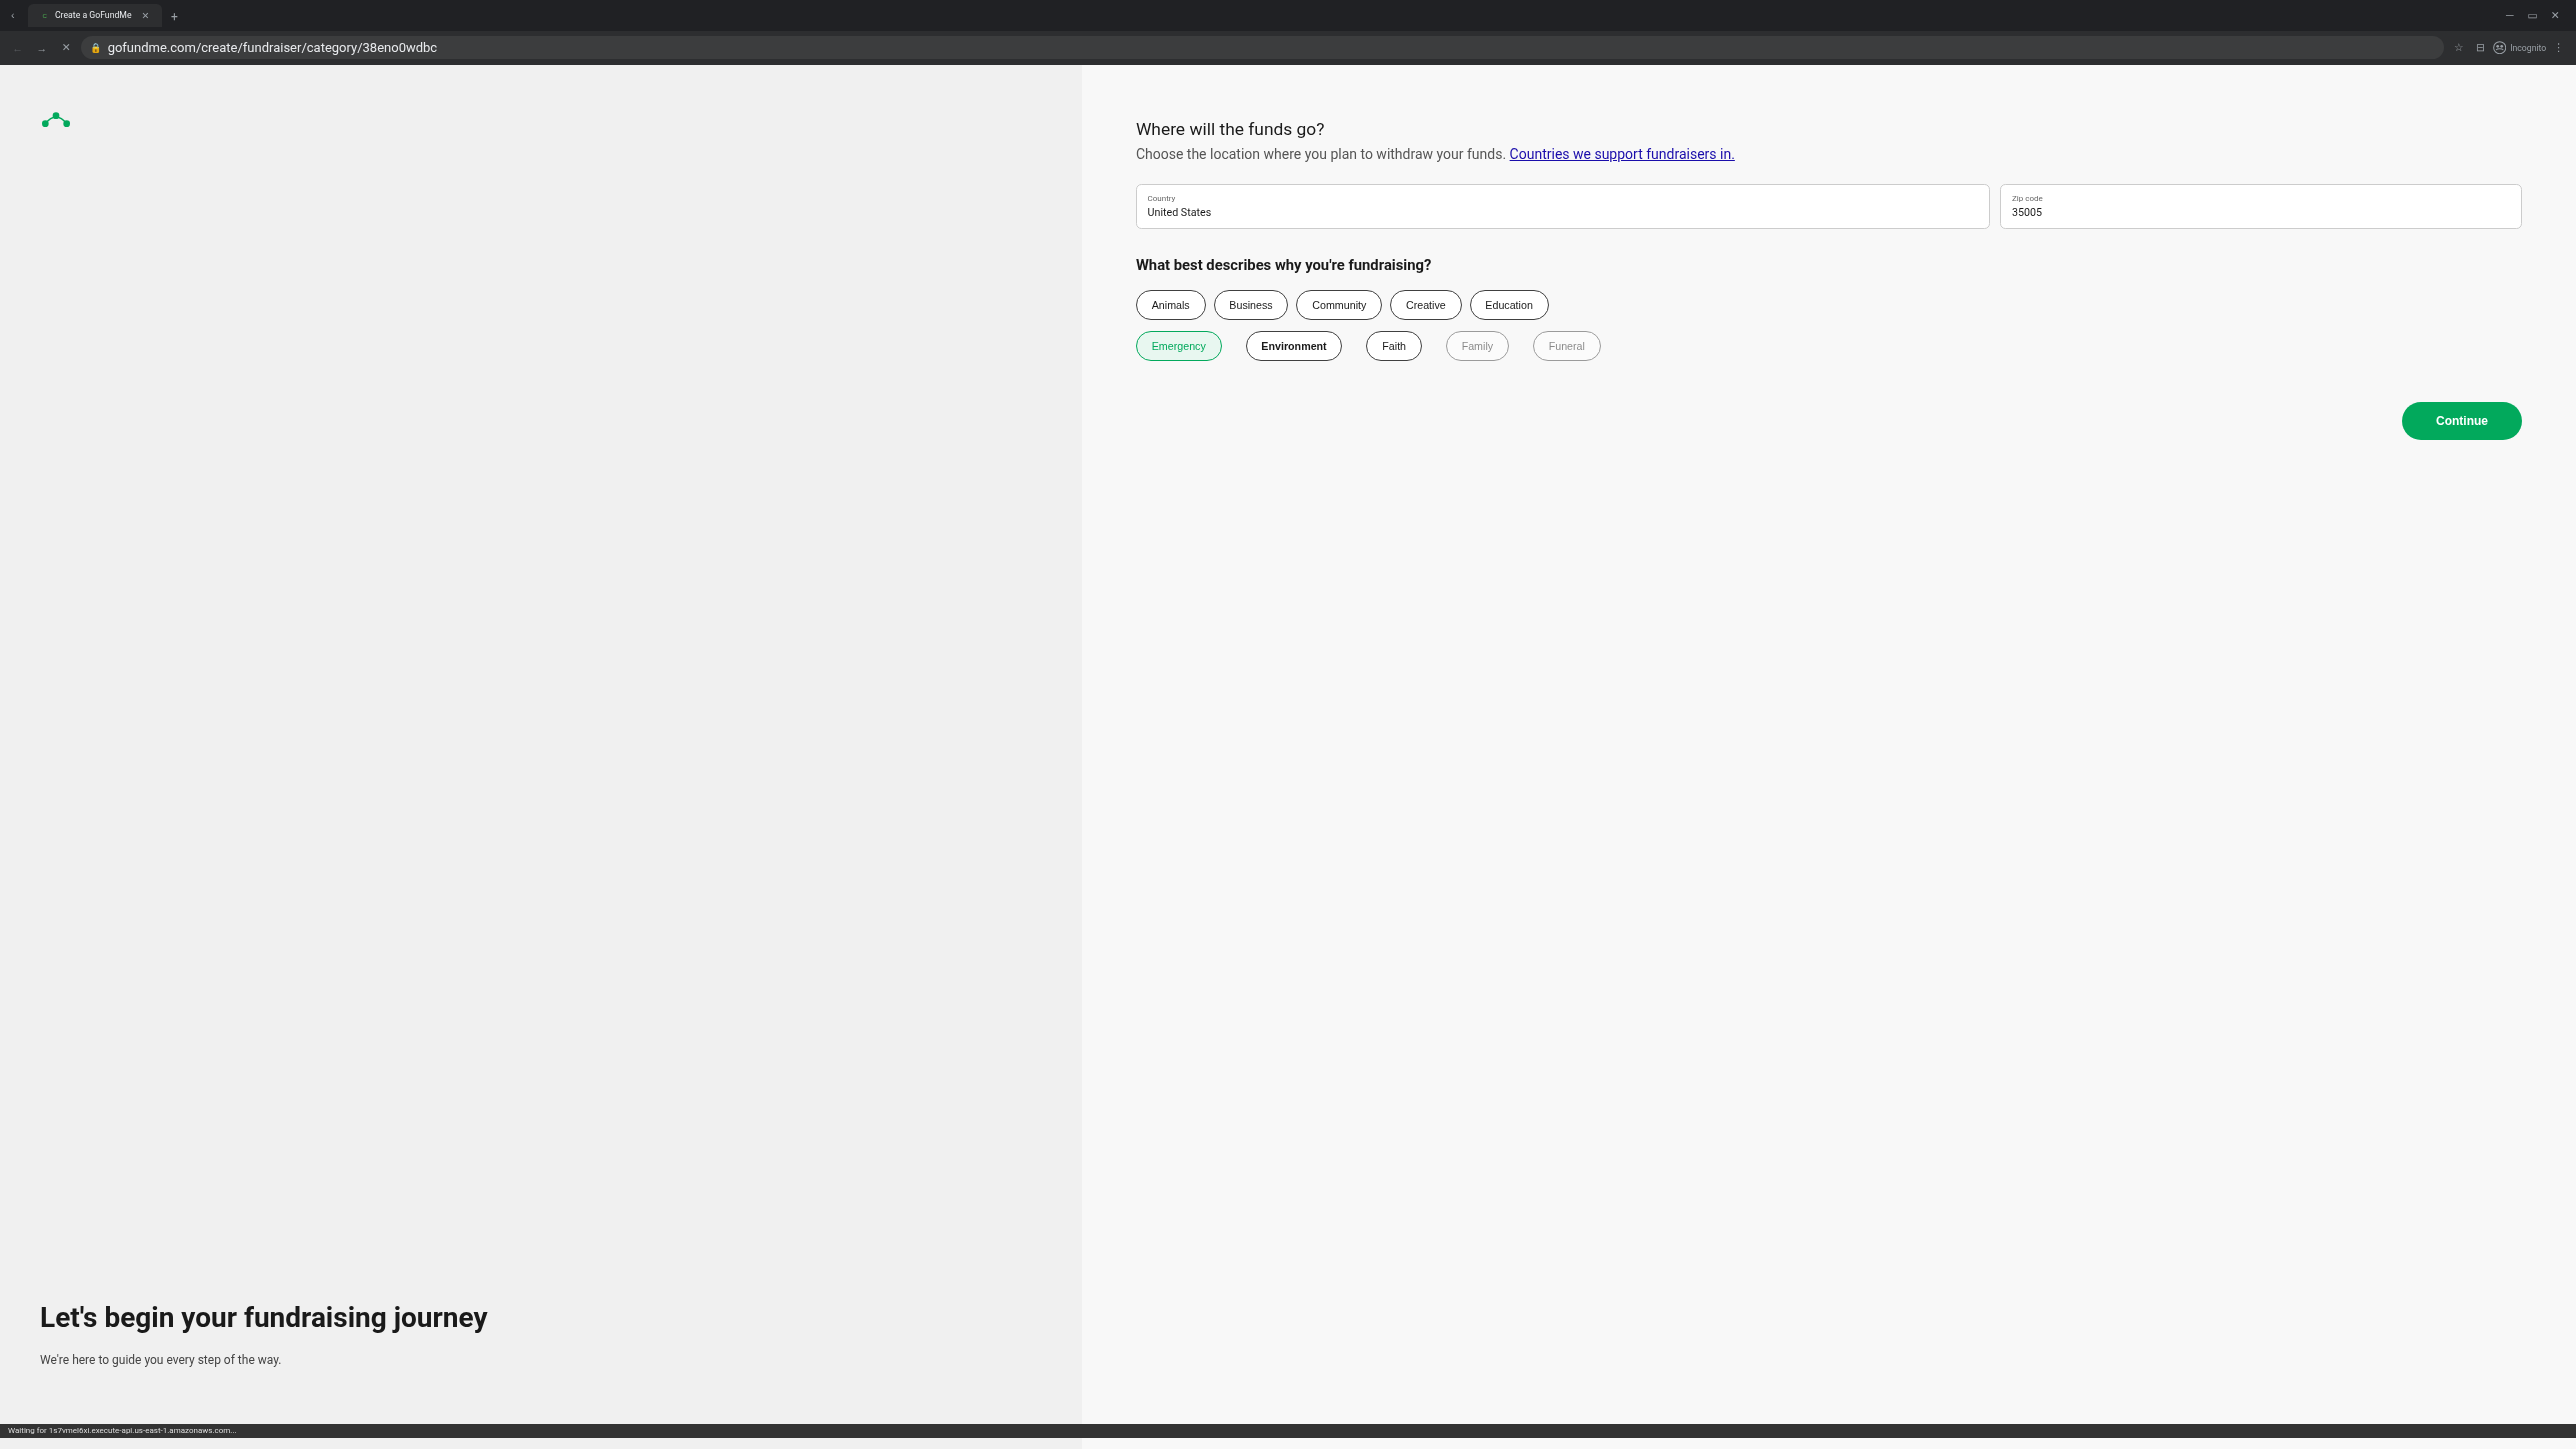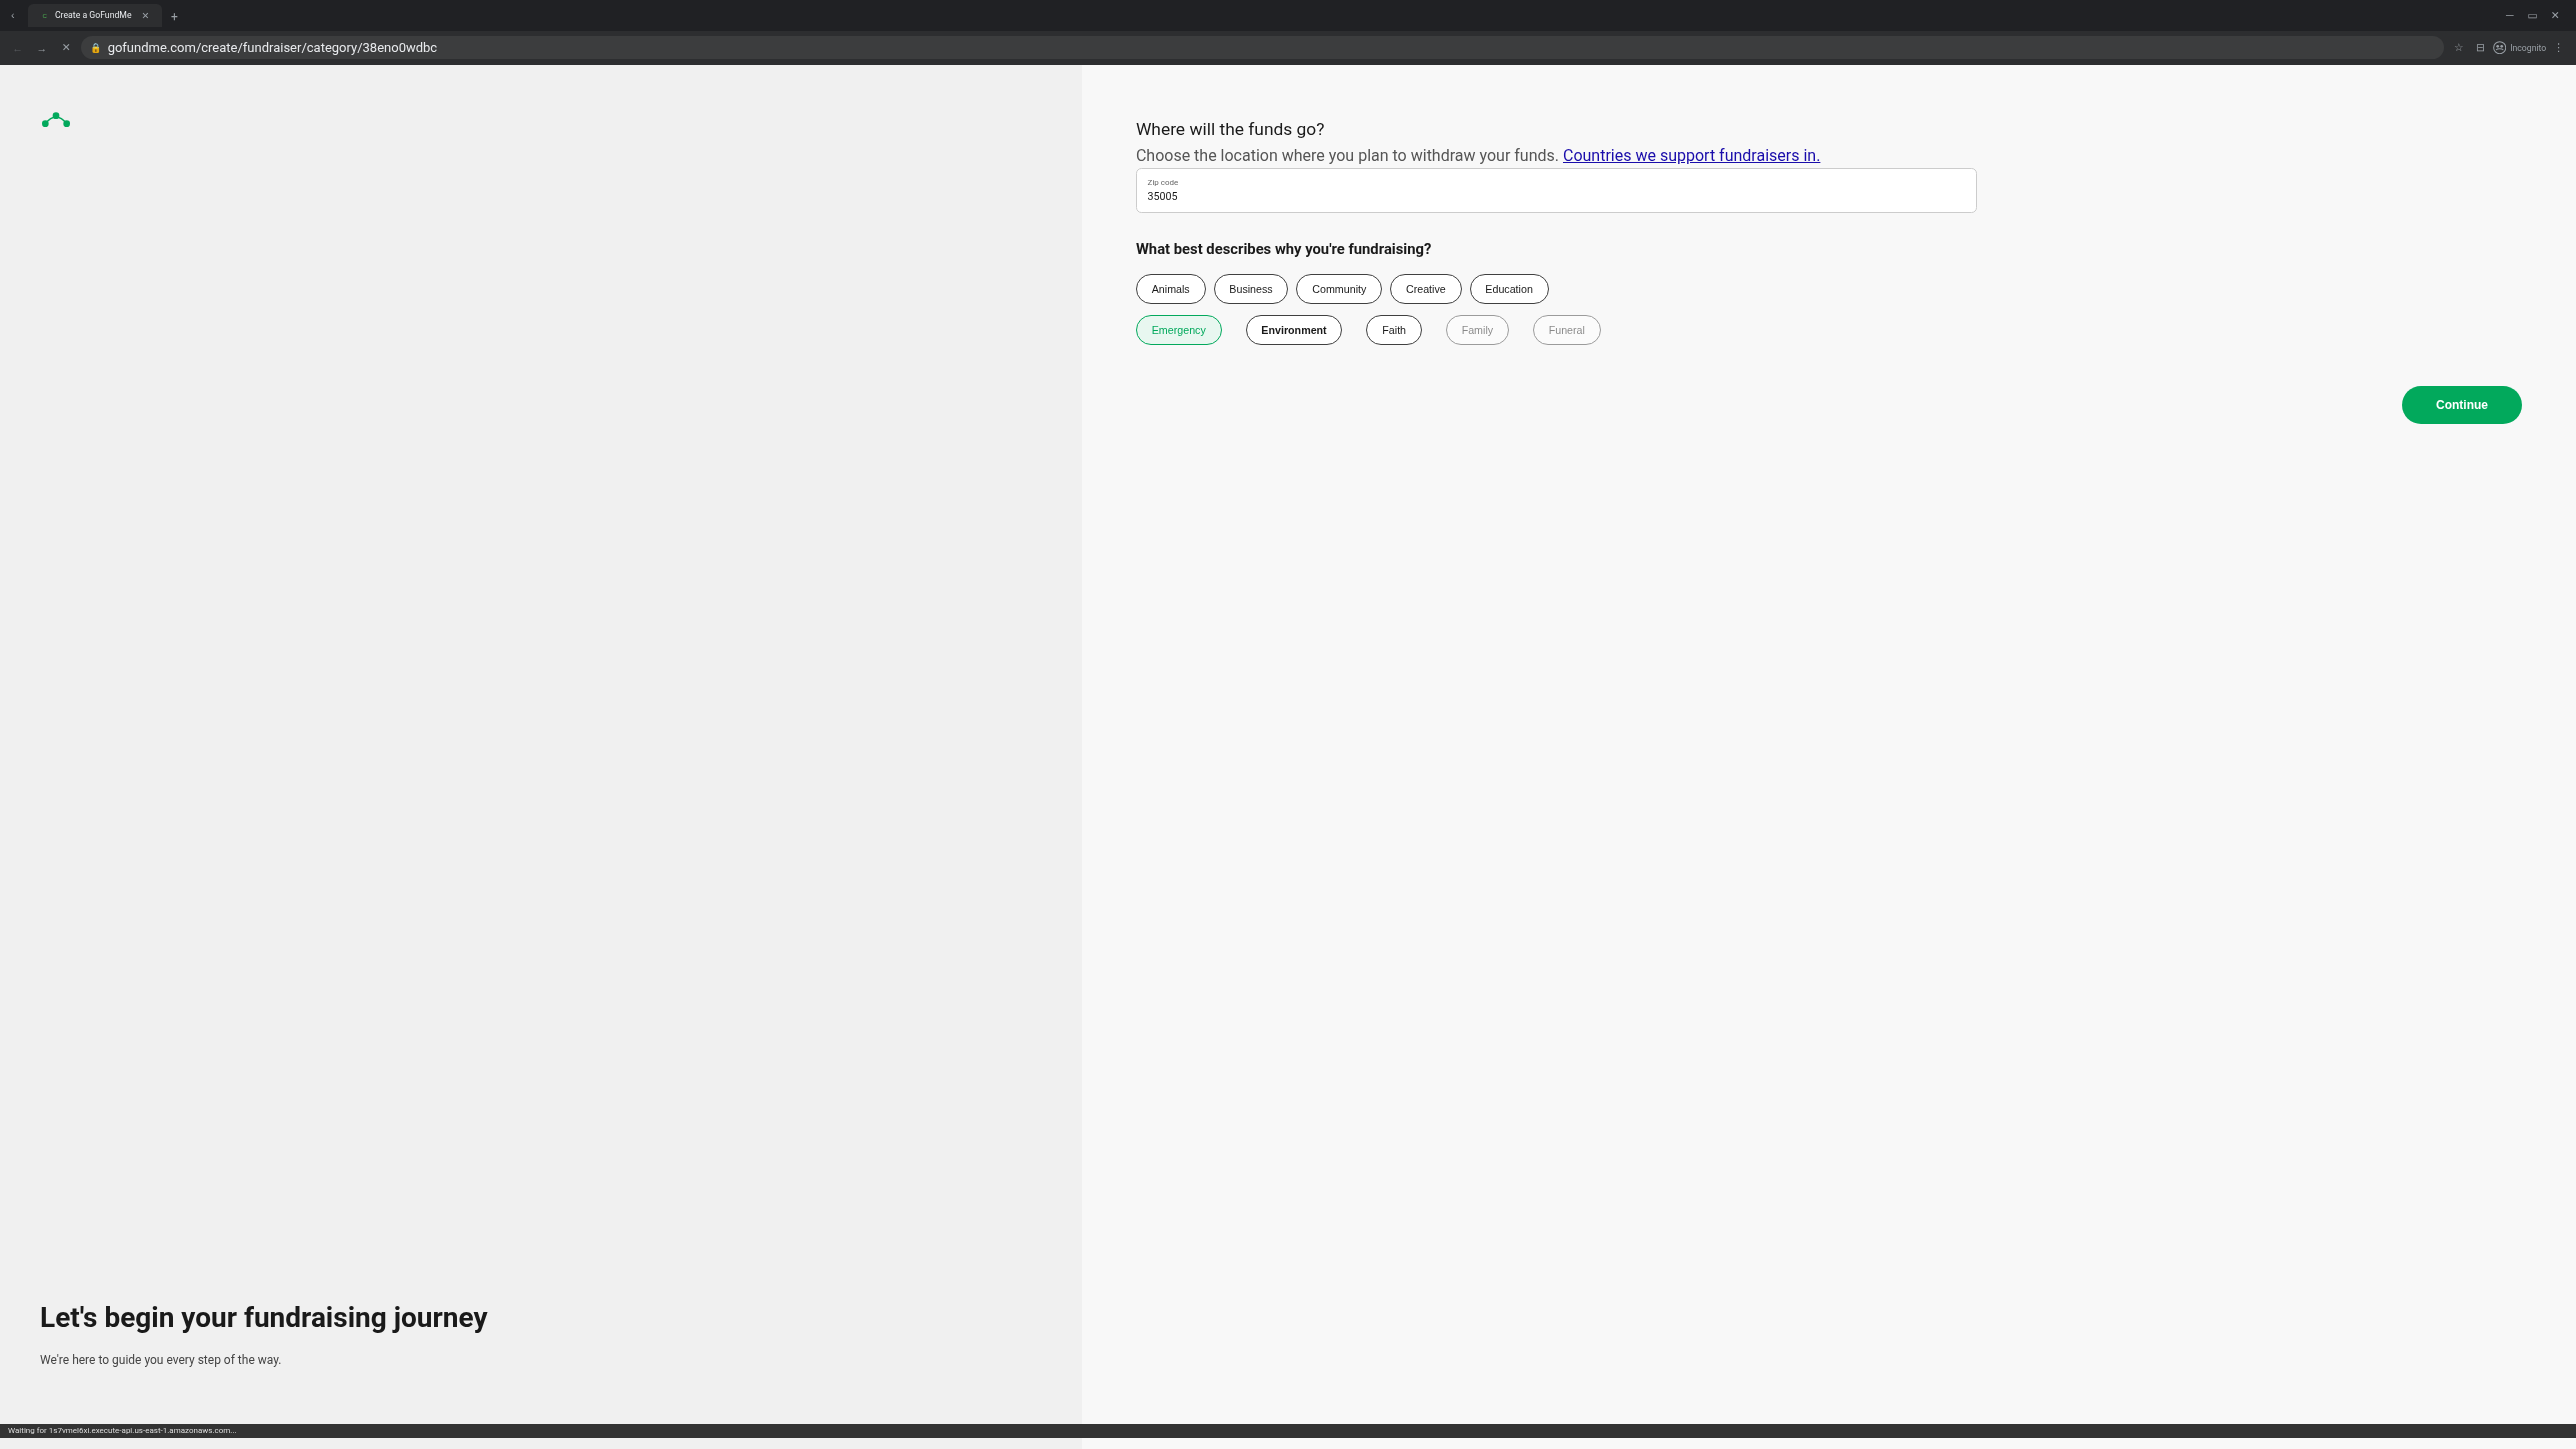--- a/index.html
+++ b/index.html
@@ -221,22 +221,23 @@
     }
 
     .section-title {
       font-size: 17.4px;
       font-weight: 400;
       color: #1a1a1a;
       margin-bottom: 5.4px;
     }
 
     .section-subtitle {
-      font-size: 16px;
+      font-size: 14px;
       color: #555;
+      margin-bottom: 19px;
       line-height: 1.5;
     }
 
     .section-subtitle a {
       color: #1a0dab;
       text-decoration: underline;
     }
 
     .form-row {
       display: flex;
@@ -421,20 +422,24 @@
 
     <div>
       <h2 class="section-title">Where will the funds go?</h2>
       <p class="section-subtitle">
         <span>Choose the location where you plan to withdraw your funds.</span>
         <a href="#">Countries we support fundraisers in.</a>
       </p>
     </div>
 
     <div class="form-row">
+      <div class="form-field">
+        <div class="field-label">Country</div>
+        <div class="field-value">United States</div>
+      </div>
       <div class="form-field zip">
         <div class="field-label">Zip code</div>
         <div class="field-value">35005</div>
       </div>
     </div>
 
     <h2 class="category-section-title">What best describes why you're fundraising?</h2>
 
     <div class="category-pills">
 

